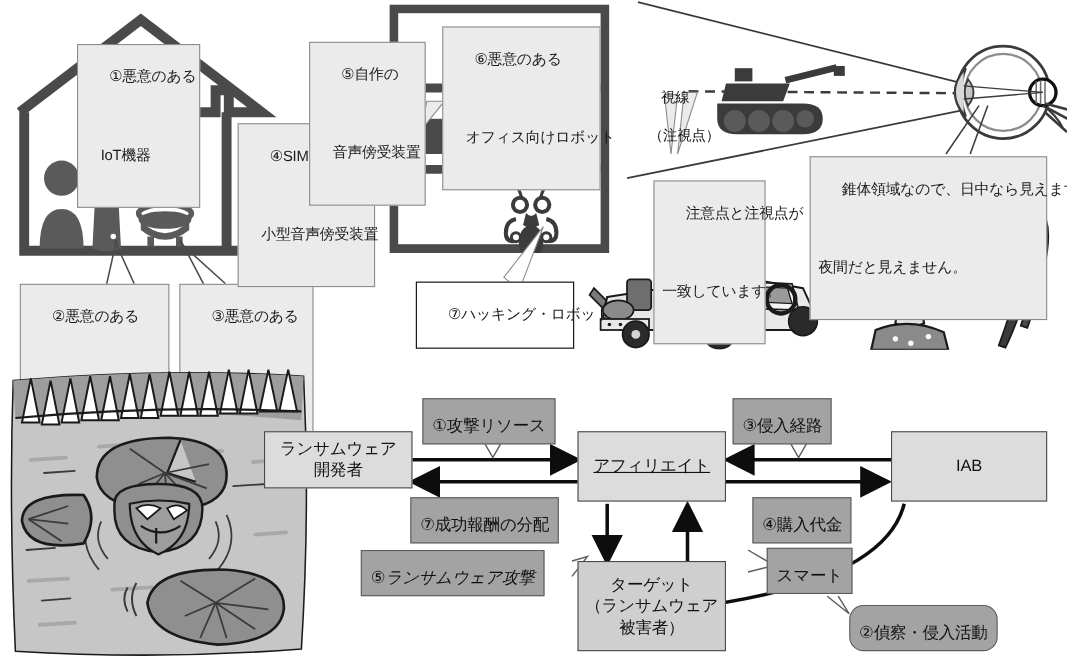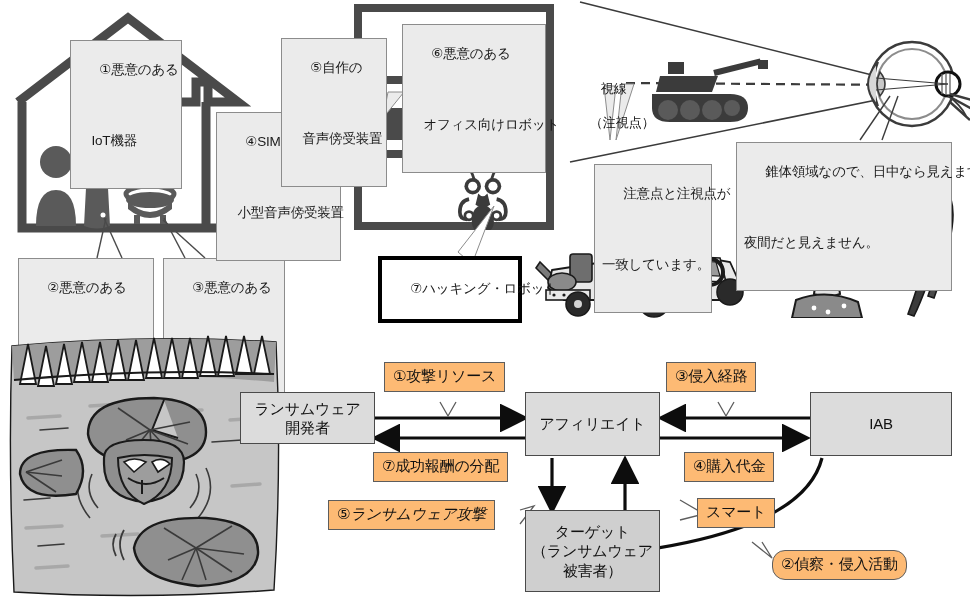--- a/index.html
+++ b/index.html
@@ -24,21 +24,21 @@
     box-sizing:border-box;
     background:#ebebeb;
     border:1px solid #8c8c8c;
     color:#1a1a1a;
     font-size:13.5px;
     line-height:1.28;
     padding:3px 7px 4px 7px;
     white-space:pre;
     letter-spacing:-0.2px;
   }
-  .callout.white{background:#ffffff;border:4px solid #000000;}
+  .callout.white{background:#ffffff;border:1px solid #000000;}
   .callout .l2{display:block;margin-top:36px;}
   .indent{padding-left:1.0em;}
   
   .flowbox{
     position:absolute;
     box-sizing:border-box;
     background:#dcdcdc;
     border:1.5px solid #4a4a4a;
     display:flex;
     align-items:center;
@@ -47,25 +47,25 @@
     font-size:15px;
     line-height:1.3;
     color:#111;
     white-space:pre-line;
     letter-spacing:-0.2px;
   }
   .flowbox.dark{background:#cfcfcf;}
   .flowlabel{
     position:absolute;
     box-sizing:border-box;
-    background:#fdba74;
+    background:#a3a3a3;
     border:1px solid #5d5d5d;
     font-size:15px;
     line-height:1.25;
-    padding:4px 8px 5px 8px;
+    padding:16px 8px 5px 8px;
     white-space:nowrap;
     color:#111;
     letter-spacing:-0.2px;
   }
   .plain-text{
     position:absolute;
     font-size:13px;
     line-height:1.3;
     text-align:center;
     white-space:pre;
@@ -320,21 +320,21 @@
 
     <div class="callout white" style="left:378px;top:256px;width:144px;text-align:center;">
       <span>⑦ハッキング・ロボット</span>
     </div>
 
     <div class="plain-text" style="left:568px;top:64px;width:70px;">
       <span>視線</span><br>
       <span>（注視点）</span>
     </div>
 
-    <div class="callout" style="left:594px;top:164px;width:118px;text-align:center;">
+    <div class="callout" style="left:594px;top:164px;width:102px;text-align:center;">
       <span>注意点と注視点が</span>
       <span class="l2">一致しています。</span>
     </div>
 
     <div class="callout" style="left:736px;top:142px;width:216px;">
       <span>錐体領域なので、日中なら見えますが、</span>
       <span class="l2">夜間だと見えません。</span>
     </div>
   </div>
 
@@ -458,21 +458,21 @@
       <polyline points="718,92 726,106 734,92" fill="none" stroke="#5d5d5d" stroke-width="1.3"></polyline>
       <polyline points="718,158 726,144 734,158" fill="none" stroke="#5d5d5d" stroke-width="1.3"></polyline>
       <polyline points="520,200 534,196 520,214" fill="none" stroke="#5d5d5d" stroke-width="1.3"></polyline>
       <polyline points="680,190 704,204 680,210" fill="none" stroke="#5d5d5d" stroke-width="1.3"></polyline>
       <polyline points="752,232 772,248 762,232" fill="none" stroke="#5d5d5d" stroke-width="1.3"></polyline>
     </svg>
 
     <div class="flowbox" style="left:240px;top:82px;width:135px;height:52px;">ランサムウェア
 開発者</div>
 
-    <div class="flowbox" style="left:525px;top:82px;width:135px;height:64px;">アフィリエイト</div>
+    <div class="flowbox" style="left:525px;top:82px;width:135px;height:64px;text-decoration:underline;">アフィリエイト</div>
 
     <div class="flowbox" style="left:810px;top:82px;width:142px;height:64px;">IAB</div>
 
     <div class="flowbox dark" style="left:525px;top:200px;width:135px;height:82px;">ターゲット
 （ランサムウェア
 被害者）</div>
 
     <div class="flowlabel" style="left:384px;top:52px;">①攻撃リソース</div>
 
     <div class="flowlabel" style="left:373px;top:142px;">⑦成功報酬の分配</div>

